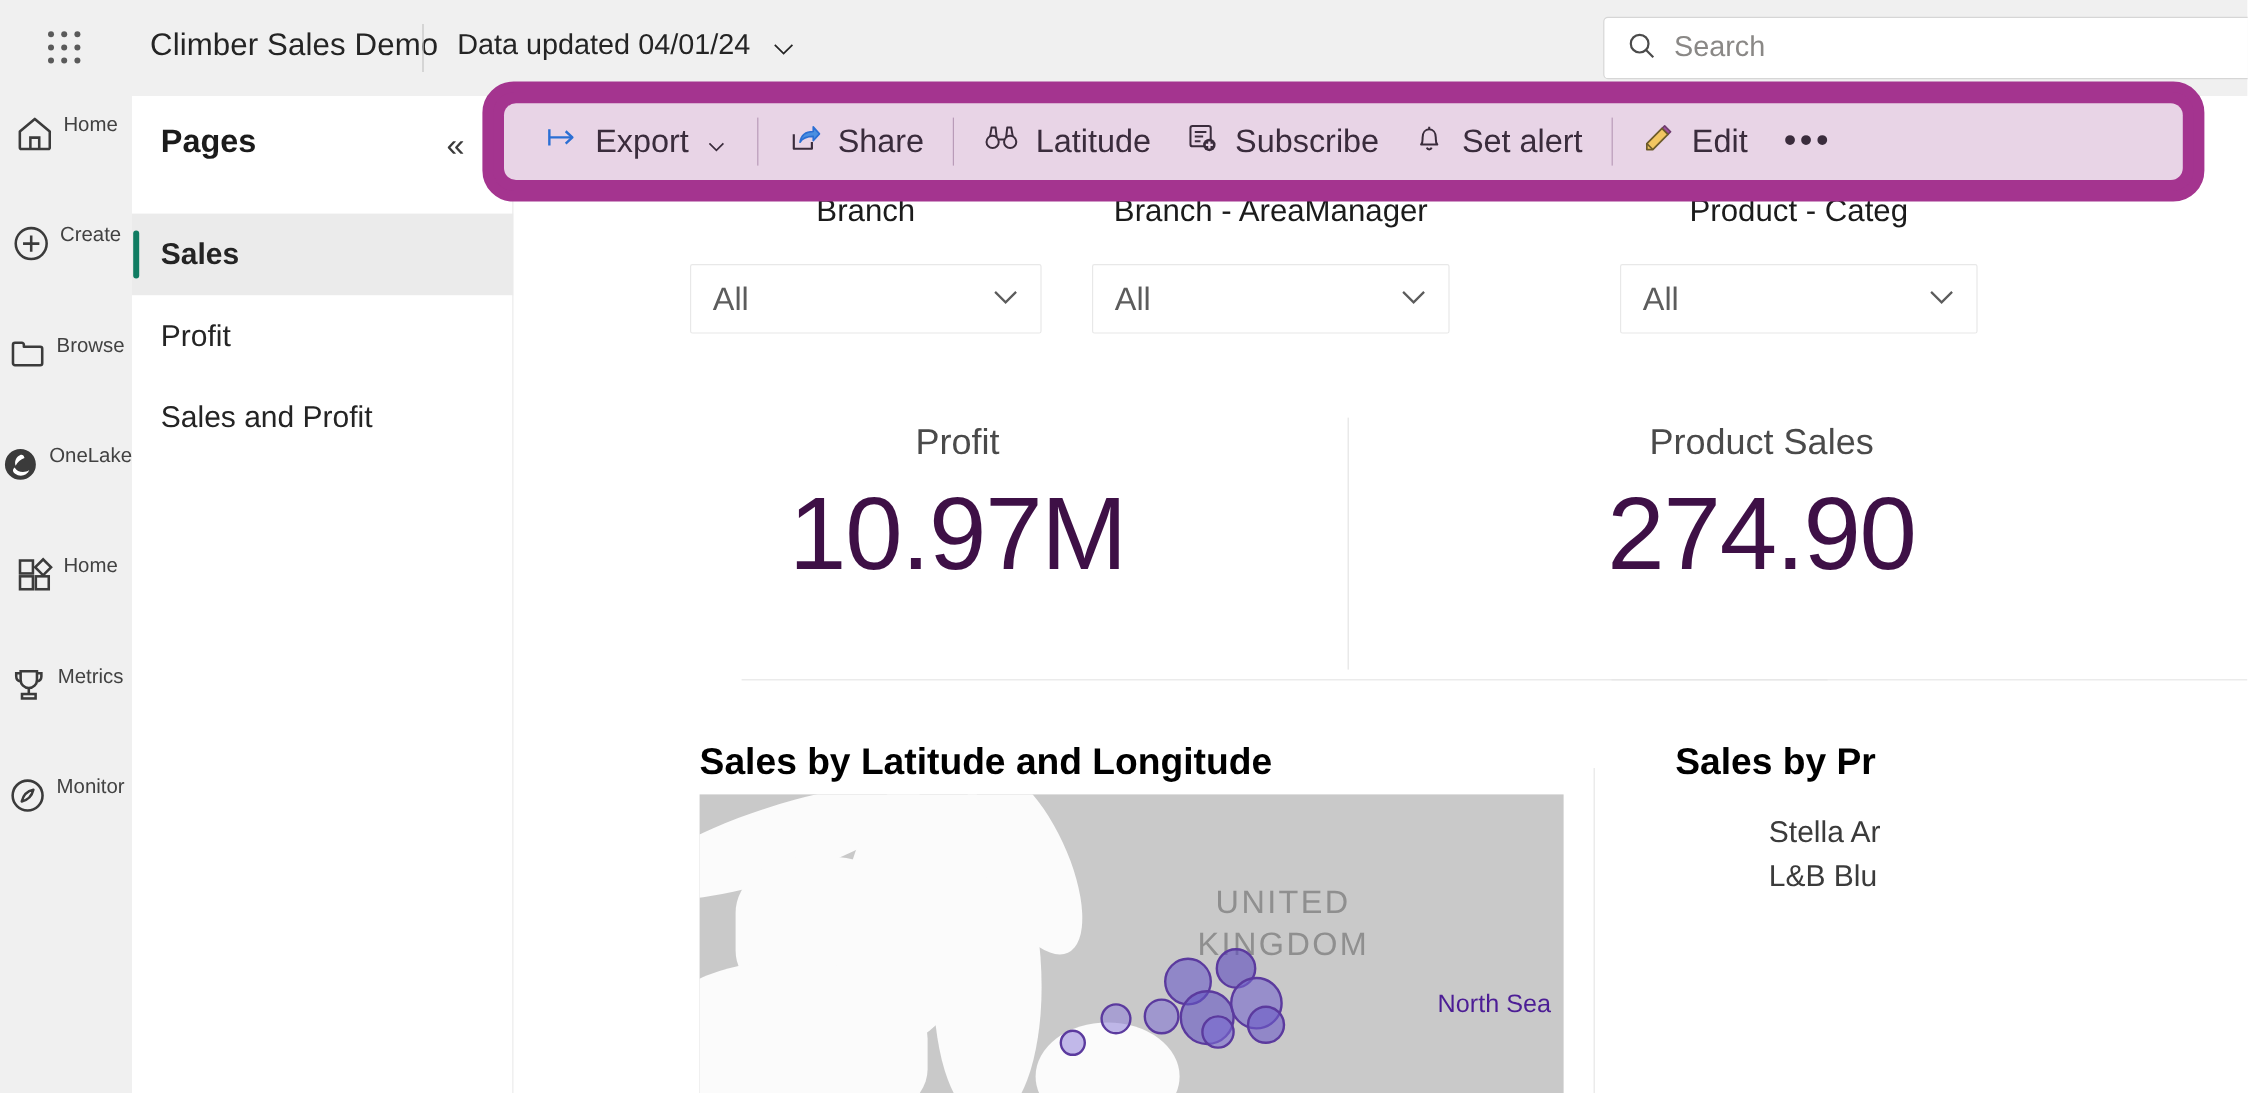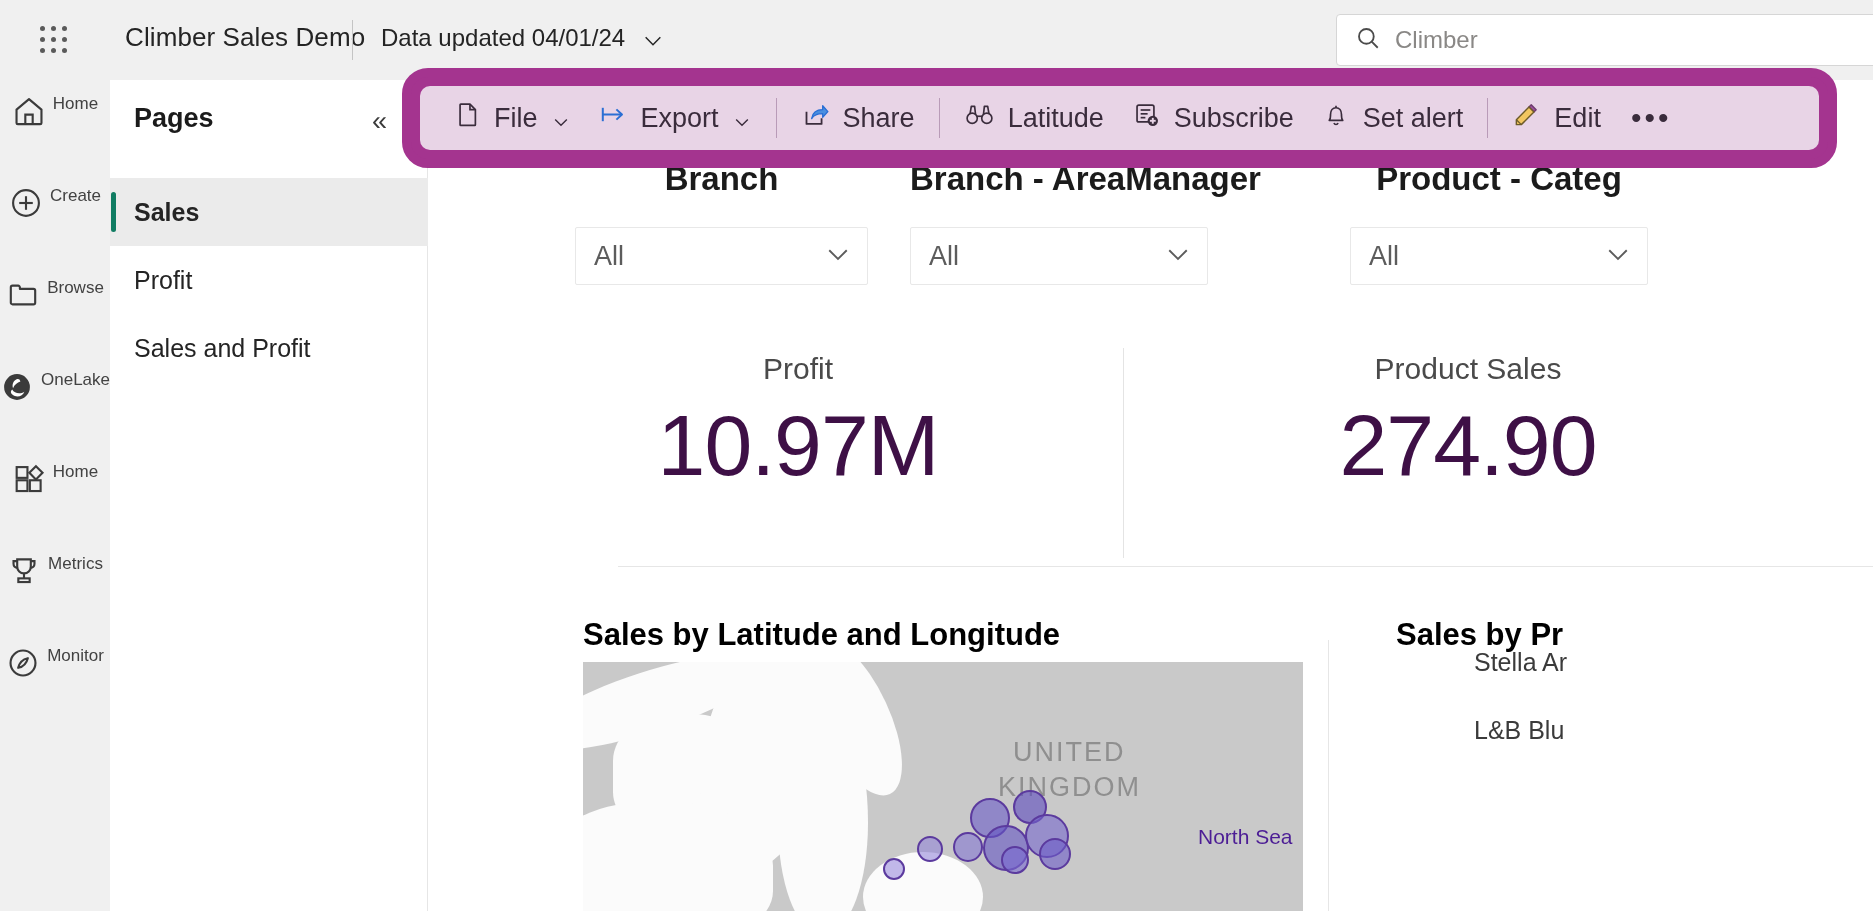--- a/index.html
+++ b/index.html
@@ -97,21 +97,21 @@
   .canvas {
     position: absolute; left: 428px; top: 80px;
     width: 1445px; height: 831px;
     background: #ffffff; overflow: hidden;
   }
 
   
   .slicer-row { position: absolute; left: 0; top: 80px; width: 1445px; height: 140px; }
   .slicer { position: absolute; top: 0; }
   .slicer .s-title {
-    font-size: 33px; color: #1b1b1b; font-weight: bold; text-align: center;
+    font-size: 26px; color: #1b1b1b; font-weight: normal; text-align: center;
     width: 100%; white-space: nowrap;
   }
   .slicer .s-box {
     margin-top: 29px; height: 58px; background: #fff;
     border: 1px solid #e8e8e8; border-radius: 2px;
     display: flex; align-items: center; justify-content: space-between;
     padding: 0 14px 0 18px; cursor: pointer;
   }
   .slicer .s-val { font-size: 27px; color: #5c5c5c; }
 
@@ -193,21 +193,21 @@
           <path d="M4 8 L12 16 L20 8" fill="none" stroke="#242424" stroke-width="1.6"></path>
         </svg>
     </div>
     <div class="searchbox">
       <span>
         <svg viewBox="0 0 24 24" width="26" height="26">
             <circle cx="10.5" cy="10.5" r="6.8" fill="none" stroke="#4b4b4b" stroke-width="1.7"></circle>
             <line x1="15.4" y1="15.4" x2="21" y2="21" stroke="#4b4b4b" stroke-width="1.7"></line>
           </svg>
       </span>
-      <span class="ph">Climber</span>
+      <span class="ph">Search</span>
     </div>
   </div>
 
   <div class="rail">
 
     <div class="rail-item">
       <span>
         <svg viewBox="0 0 24 24" width="34" height="34">
             <path d="M3.2 11 L12 3.6 L20.8 11 V20.4 a0.9 0.9 0 0 1-0.9 0.9 H4.1 a0.9 0.9 0 0 1-0.9-0.9 Z" fill="none" stroke="#3b3b3b" stroke-width="1.5" stroke-linejoin="round"></path>
             <path d="M9.4 21.3 V14.6 h5.2 v6.7" fill="none" stroke="#3b3b3b" stroke-width="1.5"></path>
@@ -375,44 +375,30 @@
       <div class="bubble" style="left:370px; top:170px; width:30px; height:30px; background:rgba(130,115,210,.58);"></div>
       <div class="bubble" style="left:334px; top:174px; width:26px; height:26px; background:rgba(140,125,215,.55);"></div>
       <div class="bubble" style="left:430px; top:128px; width:34px; height:34px; background:rgba(95,78,190,.62);"></div>
       <div class="bubble" style="left:442px; top:152px; width:44px; height:44px; background:rgba(115,100,205,.58);"></div>
       <div class="bubble" style="left:418px; top:184px; width:28px; height:28px; background:rgba(120,105,208,.6);"></div>
       <div class="bubble" style="left:456px; top:176px; width:32px; height:32px; background:rgba(108,92,200,.6);"></div>
       <div class="bubble" style="left:300px; top:196px; width:22px; height:22px; background:rgba(145,130,218,.55);"></div>
     </div>
 
     <div class="viz-title" style="left:968px; top:537px;">Sales by Pr</div>
-    <div class="prod-row" style="left:1046px; top:568px;">Stella Ar</div>
+    <div class="prod-row" style="left:1046px; top:600px;">Stella Ar</div>
     <div class="prod-row" style="left:1046px; top:636px;">L&amp;B Blu</div>
 
     <div class="hr-sep" style="left:900px; top:560px; width:1px; height:271px; background:#e6e6e6;"></div>
   </div>
 
   <div class="tb-highlight"></div>
 
   <div class="toolbar">
 
-    <div class="tb-btn">
-      <span>
-        <svg viewBox="0 0 24 24" width="27" height="27">
-            <path d="M6 2.8 h8.2 L19 7.6 V21 a0.6 0.6 0 0 1-0.6 0.6 H6 a0.6 0.6 0 0 1-0.6-0.6 V3.4 A0.6 0.6 0 0 1 6 2.8 Z" fill="none" stroke="#3a2c3c" stroke-width="1.5" stroke-linejoin="round"></path>
-            <path d="M14.2 2.8 V7.6 H19" fill="none" stroke="#3a2c3c" stroke-width="1.5"></path>
-          </svg>
-      </span>
-      <span>File</span>
-      <span class="tb-chev">
-        <svg viewBox="0 0 24 24" width="20" height="20">
-            <path d="M5 9 L12 16 L19 9" fill="none" stroke="#3a2c3c" stroke-width="1.7"></path>
-          </svg>
-      </span>
-    </div>
 
     <div class="tb-btn">
       <span>
         <svg viewBox="0 0 26 24" width="29" height="27">
             <line x1="3.4" y1="6" x2="3.4" y2="18" stroke="#2b6fd4" stroke-width="1.8"></line>
             <line x1="3.4" y1="12" x2="20" y2="12" stroke="#2b6fd4" stroke-width="1.8"></line>
             <path d="M15.6 7.4 L20.6 12 L15.6 16.6" fill="none" stroke="#2b6fd4" stroke-width="1.8" stroke-linejoin="round"></path>
           </svg>
       </span>
       <span>Export</span>

